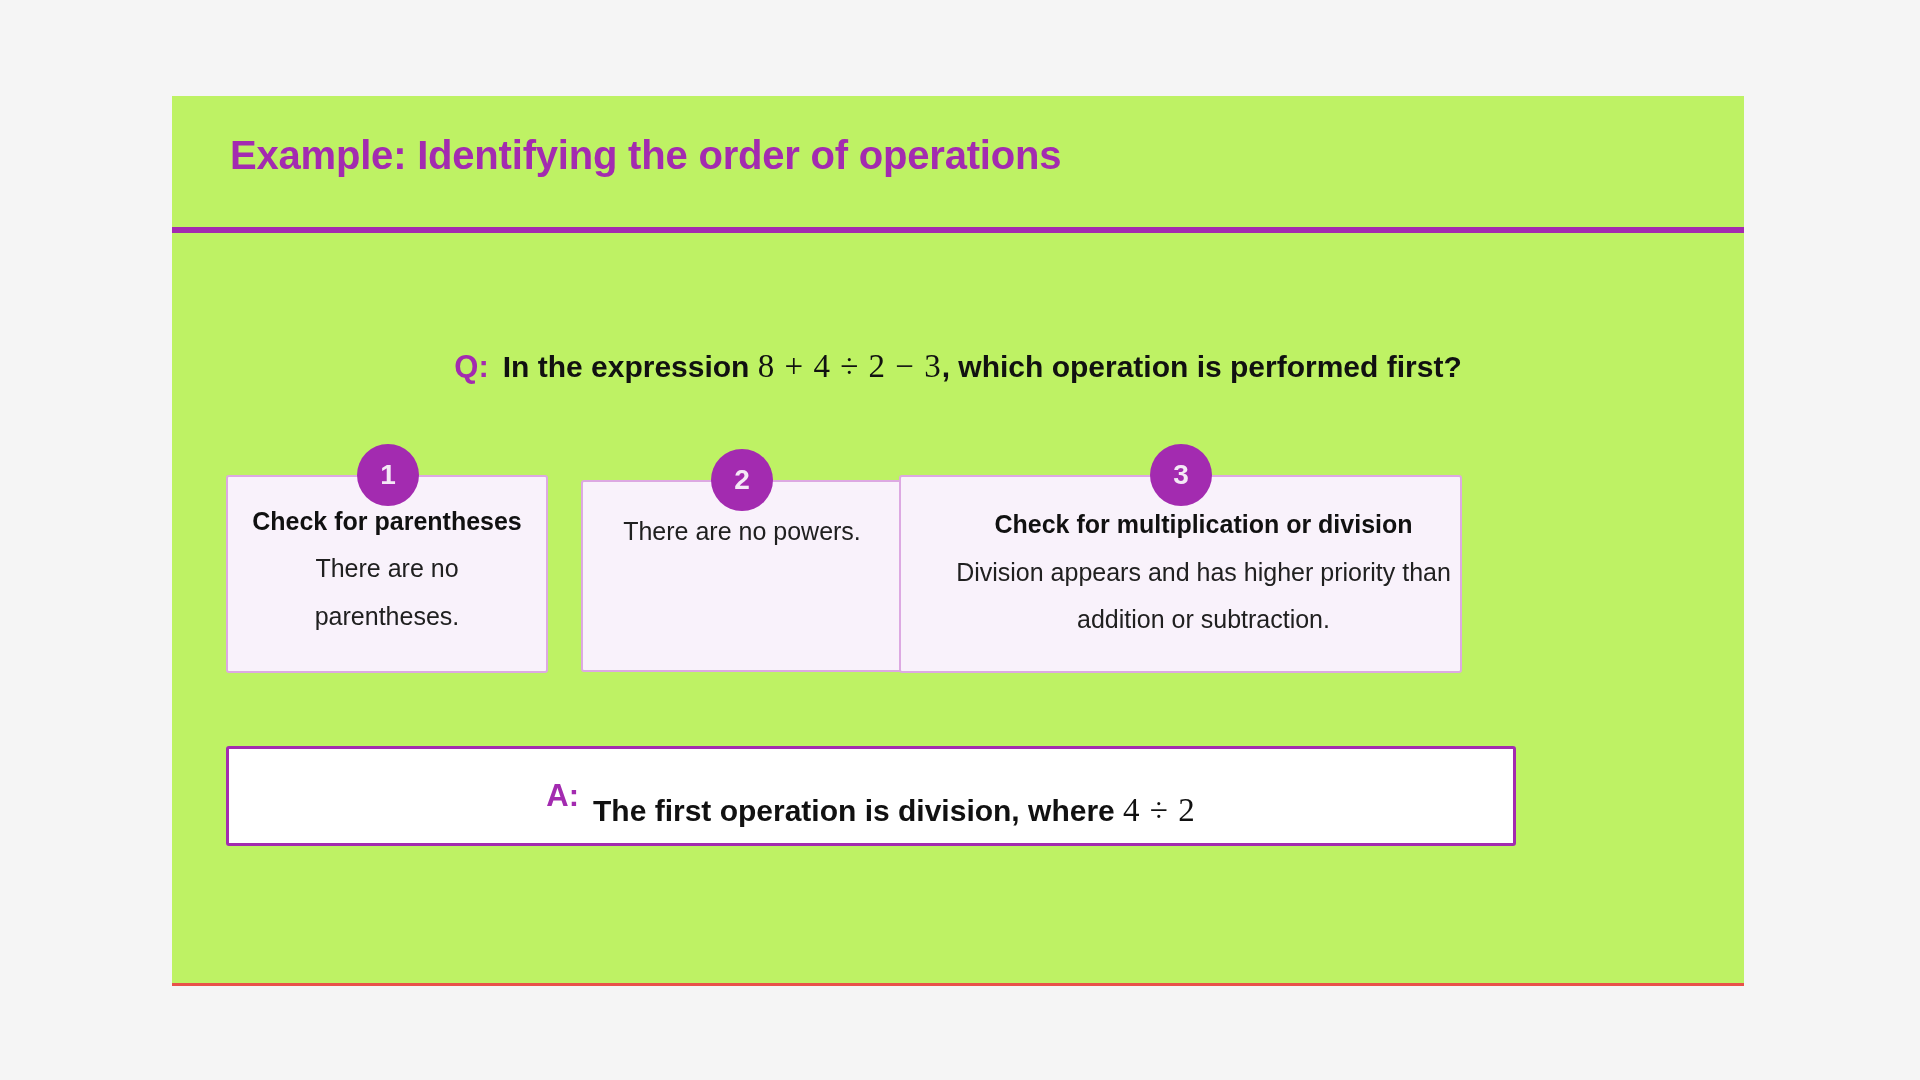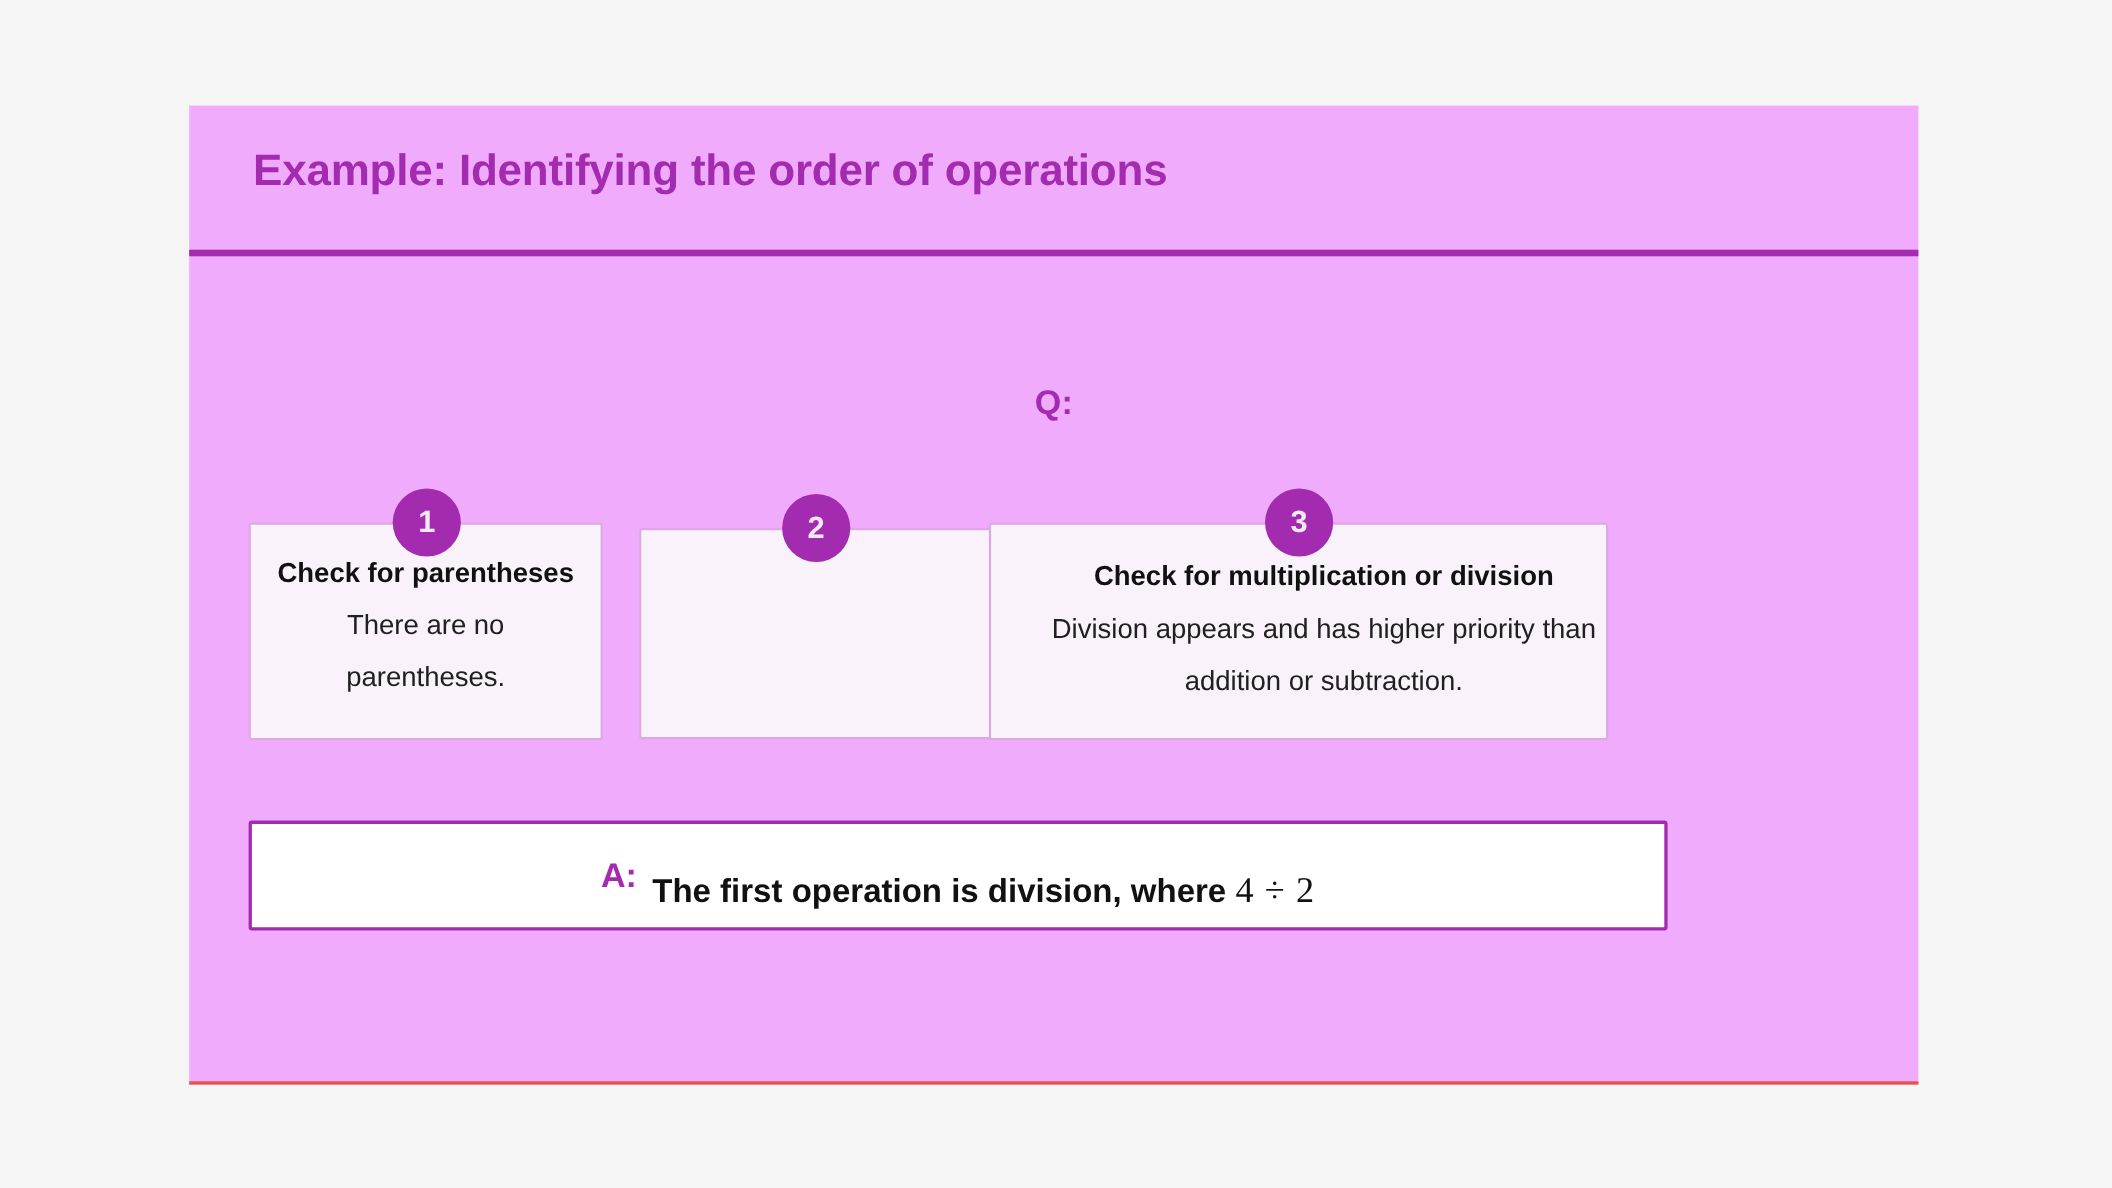--- a/index.html
+++ b/index.html
@@ -20,21 +20,21 @@
     height: 1080px;
   }
 
   
   .panel {
     position: absolute;
     left: 172px;
     top: 96px;
     width: 1572px;
     height: 890px;
-    background: #f0abfc;
+    background: #bef264;
     box-sizing: border-box;
     border-bottom: 3px solid #e8524a;
   }
 
   
   .panel-header {
     position: absolute;
     left: 0;
     top: 0;
     width: 100%;
@@ -200,38 +200,43 @@
 
   <div class="panel">
 
     <div class="panel-header">
       <div class="panel-title">Example: Identifying the order of operations</div>
       <div class="header-rule"></div>
     </div>
 
     <div class="question-row">
       <span class="qa-marker">Q:</span>
+      <span class="question-text">
+        <span>In the expression</span>
+        <span class="math">8 + 4 ÷ 2 − 3</span><span>, which operation is performed first?</span>
+      </span>
     </div>
 
     <div class="cards-area">
 
       <div class="card card-1"></div>
       <div class="card card-2"></div>
       <div class="card card-3"></div>
 
       <div class="badge badge-1">1</div>
       <div class="badge badge-2">2</div>
       <div class="badge badge-3">3</div>
 
       <div class="card-body body-1">
         <div class="card-title">Check for parentheses</div>
         <div class="card-desc">There are no parentheses.</div>
       </div>
 
       <div class="card-body body-2">
+        <div class="card-desc">There are no powers.</div>
       </div>
 
       <div class="card-body body-3">
         <div class="card-title">Check for multiplication or division</div>
         <div class="card-desc">Division appears and has higher priority than addition or subtraction.</div>
       </div>
 
     </div>
 
     <div class="answer-box">

